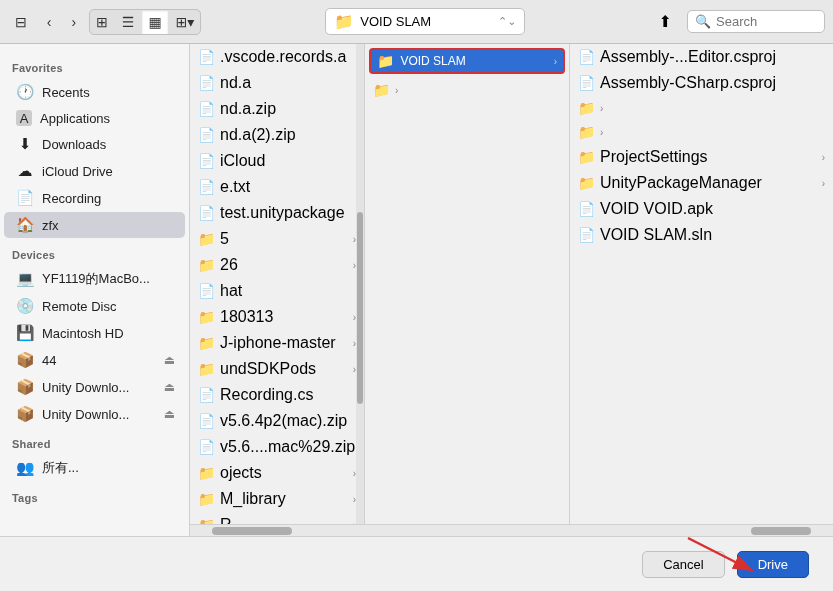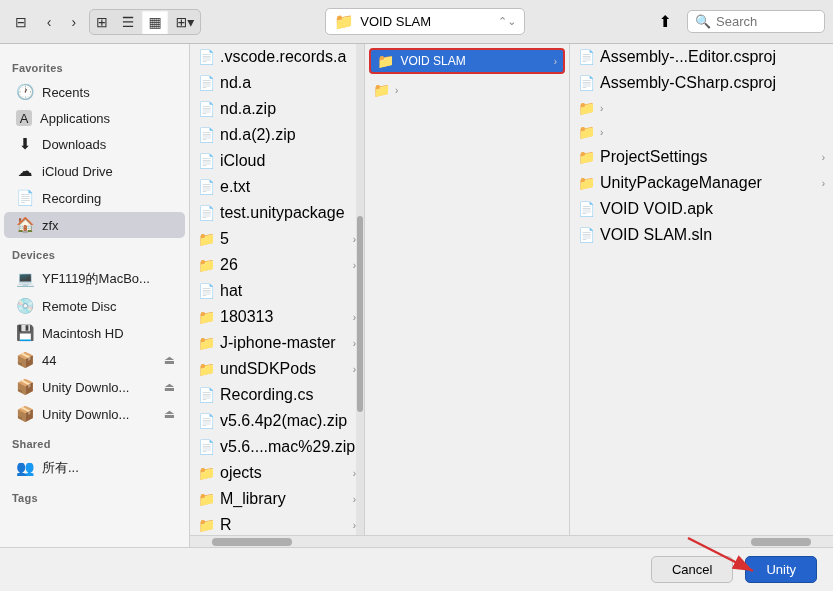--- a/index.html
+++ b/index.html
@@ -192,27 +192,27 @@
     .scroll-thumb {
       width: 6px;
       margin: 0 1px;
       background: rgba(0,0,0,0.25);
       border-radius: 3px;
       position: absolute;
     }
 
     
     .bottom-bar {
-      height: 44px;
+      height: 55px;
       background: #f0f0f0;
       border-top: 1px solid #d0d0d0;
       display: flex;
       align-items: center;
       justify-content: flex-end;
-      padding: 0 16px;
+      padding: 0 24px;
       gap: 12px;
       position: relative;
     }
     .bottom-btn {
       padding: 5px 20px;
       border-radius: 5px;
       font-size: 13px;
       cursor: pointer;
       border: 1px solid #c0c0c0;
       background: #e8e8e8;
@@ -501,14 +501,14 @@
 
   <svg width="120" height="50" style="position:absolute; right:55px; bottom:8px; pointer-events:none;">
     <defs>
       <marker id="arrowhead" markerWidth="8" markerHeight="6" refX="8" refY="3" orient="auto">
         <polygon points="0 0, 8 3, 0 6" fill="#d63030"></polygon>
       </marker>
     </defs>
     <line x1="30" y1="5" x2="95" y2="38" stroke="#d63030" stroke-width="2.5" marker-end="url(#arrowhead)"></line>
   </svg>
   <button class="bottom-btn">Cancel</button>
-  <button class="bottom-btn primary">Unity</button>
+  <button class="bottom-btn primary">Drive</button>
 </div>
 
 </body></html>

